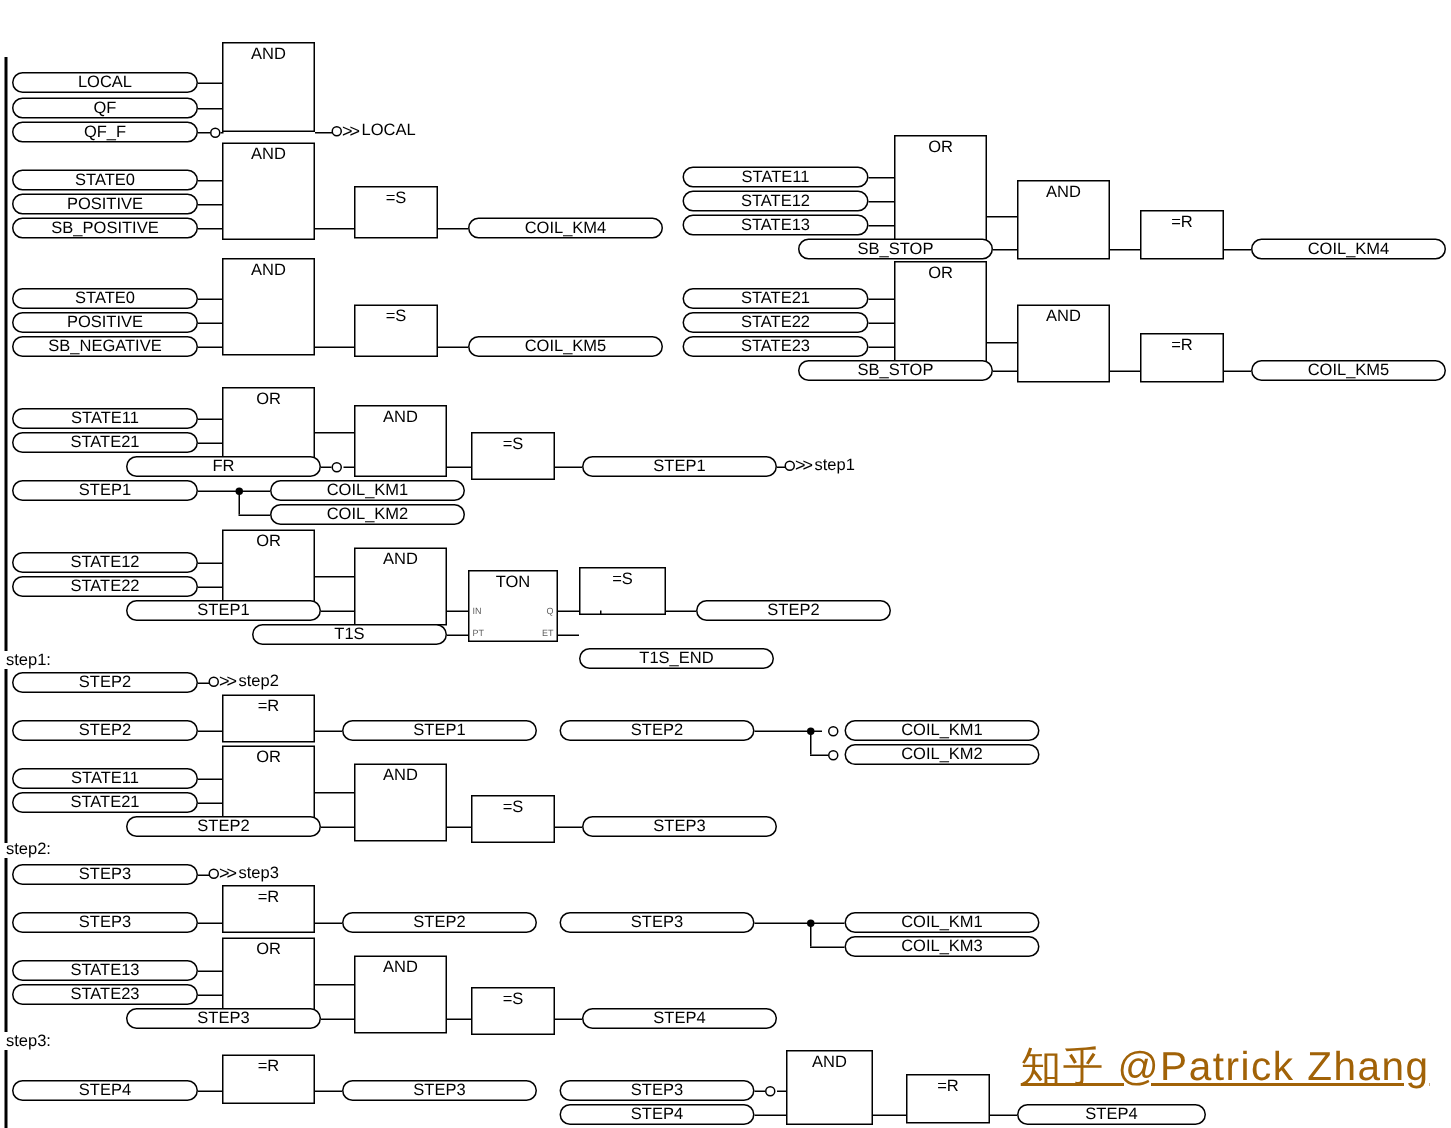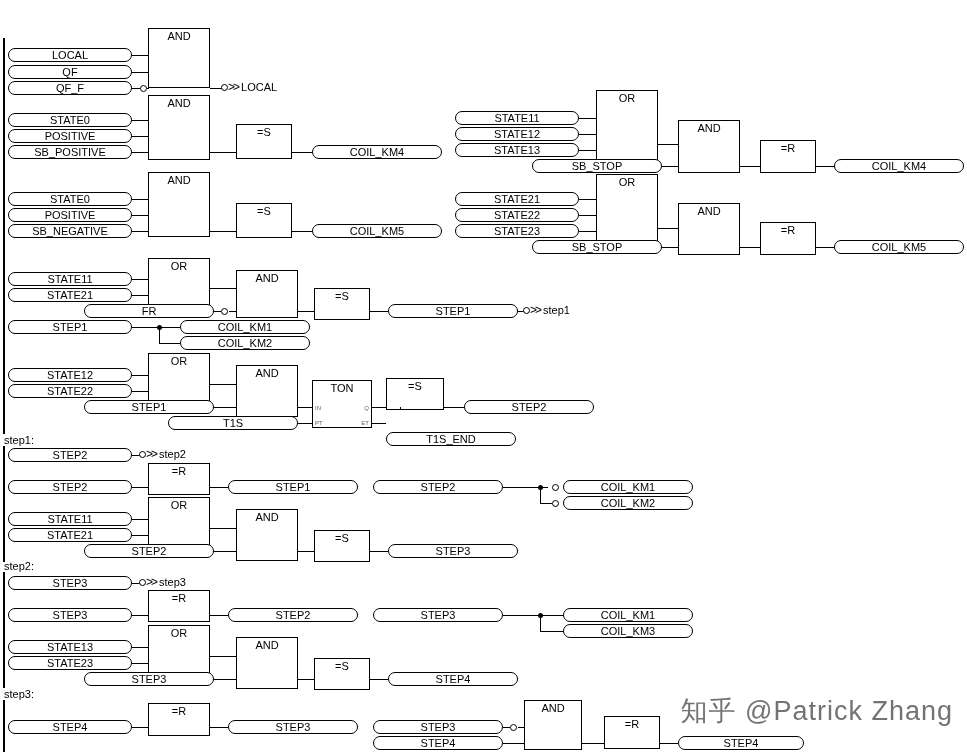--- a/index.html
+++ b/index.html
@@ -135,24 +135,25 @@
     opacity: .65;
     white-space: nowrap;
   }
 
   .watermark {
     position: absolute;
     right: 14px;
     bottom: 26px;
     font-size: 27px;
     line-height: 30px;
-    color: #737373;
+    color: #a16207;
     white-space: nowrap;
     letter-spacing: 1px;
     user-select: none;
+    text-decoration: underline;
   }
 </style>
 </head>
 <body>
 
 <div id="canvas">
 
 
   <div class="rail" style="top:38px;height:396px;"></div>
   <div class="rail" style="top:446px;height:116px;"></div>

